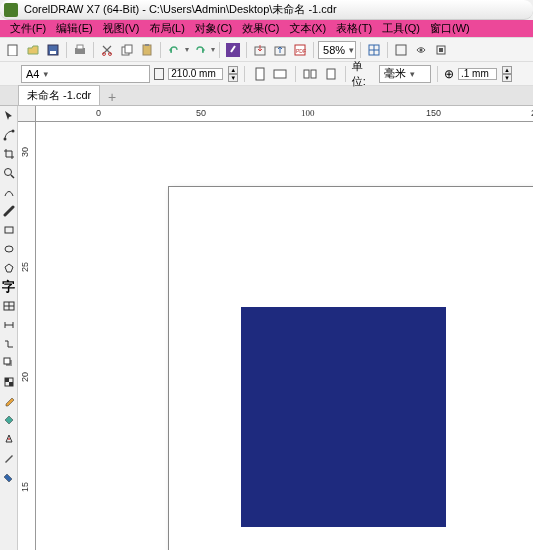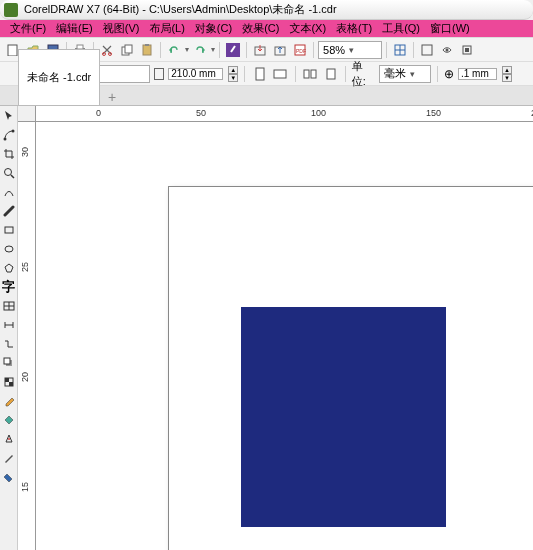--- a/index.html
+++ b/index.html
@@ -14,21 +14,21 @@
   .dropdown { height: 18px; border: 1px solid #aaa; background: #fff; display: inline-flex; align-items: center; padding: 0 2px 0 4px; font-size: 11px; }
   .dropdown .arrow { margin-left: 4px; font-size: 9px; color: #555; }
   .spinner { display: inline-flex; flex-direction: column; margin-left: 1px; }
   .spinner .sp { width: 10px; height: 8px; border: 1px solid #999; background: #eee; font-size: 7px; line-height: 6px; text-align: center; cursor: pointer; }
   .prop-bar { height: 24px; background: #f4f4f4; display: flex; align-items: center; padding: 0 21px; gap: 4px; border-bottom: 1px solid #ddd; }
   .dim-group { display: flex; flex-direction: column; gap: 1px; }
   .dim-row { display: flex; align-items: center; gap: 4px; }
   .dim-ico { width: 12px; height: 10px; border: 1px solid #666; }
   .dim-input { width: 55px; height: 12px; border: 1px solid #aaa; background: #fff; font-size: 10px; padding: 0 2px; line-height: 10px; }
   .tab-bar { height: 20px; background: #e4e4e4; display: flex; align-items: flex-end; padding-left: 18px; border-bottom: 1px solid #bbb; }
-  .tab { background: #fff; border: 1px solid #bbb; border-bottom: none; padding: 20px 8px; font-size: 11px; display: flex; align-items: center; gap: 4px; }
+  .tab { background: #fff; border: 1px solid #bbb; border-bottom: none; padding: 2px 8px; font-size: 11px; display: flex; align-items: center; gap: 4px; }
   .tab-add { width: 16px; height: 16px; margin-left: 4px; color: #888; font-size: 14px; cursor: pointer; text-align: center; }
   .workspace { position: relative; display: flex; height: 444px; }
   .toolbox { width: 18px; background: #f0f0f0; border-right: 1px solid #ccc; display: flex; flex-direction: column; align-items: center; padding-top: 2px; gap: 3px; }
   .tool { width: 16px; height: 16px; display: flex; align-items: center; justify-content: center; font-size: 12px; cursor: pointer; border: 1px solid transparent; }
   .canvas-area { flex: 1; position: relative; background: #fff; overflow: hidden; }
   .h-ruler { position: absolute; top: 0; left: 18px; right: 0; height: 16px; background: #fff; border-bottom: 1px solid #999; display: flex; }
   .v-ruler { position: absolute; top: 16px; left: 0; width: 18px; bottom: 0; background: #fff; border-right: 1px solid #999; }
   .ruler-corner { position: absolute; top: 0; left: 0; width: 18px; height: 16px; background: #f0f0f0; border-right: 1px solid #999; border-bottom: 1px solid #999; }
   .h-tick { position: absolute; top: 2px; font-size: 9px; color: #333; }
   .v-tick { position: absolute; left: 2px; font-size: 9px; color: #333; writing-mode: vertical-rl; transform: rotate(180deg); }
@@ -136,21 +136,21 @@
         <path d="M6 9V3M4 5l2-2 2 2" stroke="#36a" fill="none"></path>
       </svg>
     </div>
   <div class="btn">
       <svg width="12" height="12">
         <rect x="1" y="1" width="10" height="10" fill="#fff" stroke="#b33"></rect>
         <text x="2" y="9" font-size="5" fill="#b33">PDF</text>
       </svg>
     </div>
   <div class="sep"></div>
-  <div class="dropdown" style="width:64px">
+  <div class="dropdown" style="width:38px">
     <span>58%</span>
     <span class="arrow">▾</span>
   </div>
   <div class="sep"></div>
   <div class="btn">
       <svg width="12" height="12">
         <rect x="1" y="1" width="10" height="10" fill="none" stroke="#36a"></rect>
         <line x1="1" y1="6" x2="11" y2="6" stroke="#36a"></line>
         <line x1="6" y1="1" x2="6" y2="11" stroke="#36a"></line>
       </svg>
@@ -347,21 +347,21 @@
           <path d="M4 3l5 5-3 3-5-5z" fill="#36a" stroke="#333" stroke-width=".5"></path>
         </svg>
       </div>
   </div>
 
   <div class="canvas-area">
     <div class="ruler-corner"></div>
     <div class="h-ruler" id="h-ruler">
         <span class="h-tick" style="left: 60px;">0</span>
         <span class="h-tick" style="left: 160px;">50</span>
-        <span class="h-tick" style="left: 275px;">100</span>
+        <span class="h-tick" style="left: 265px; font-family: Liberation Serif, serif;">100</span>
         <span class="h-tick" style="left: 390px; text-align: right;">150</span>
         <span class="h-tick" style="left: 495px;">200</span>
       </div>
     <div class="v-ruler" id="v-ruler">
         <span class="v-tick" style="top: 25px;">30</span>
         <span class="v-tick" style="top: 140px;">25</span>
         <span class="v-tick" style="top: 250px;">20</span>
         <span class="v-tick" style="top: 360px;">15</span>
       </div>
     <div class="page">

